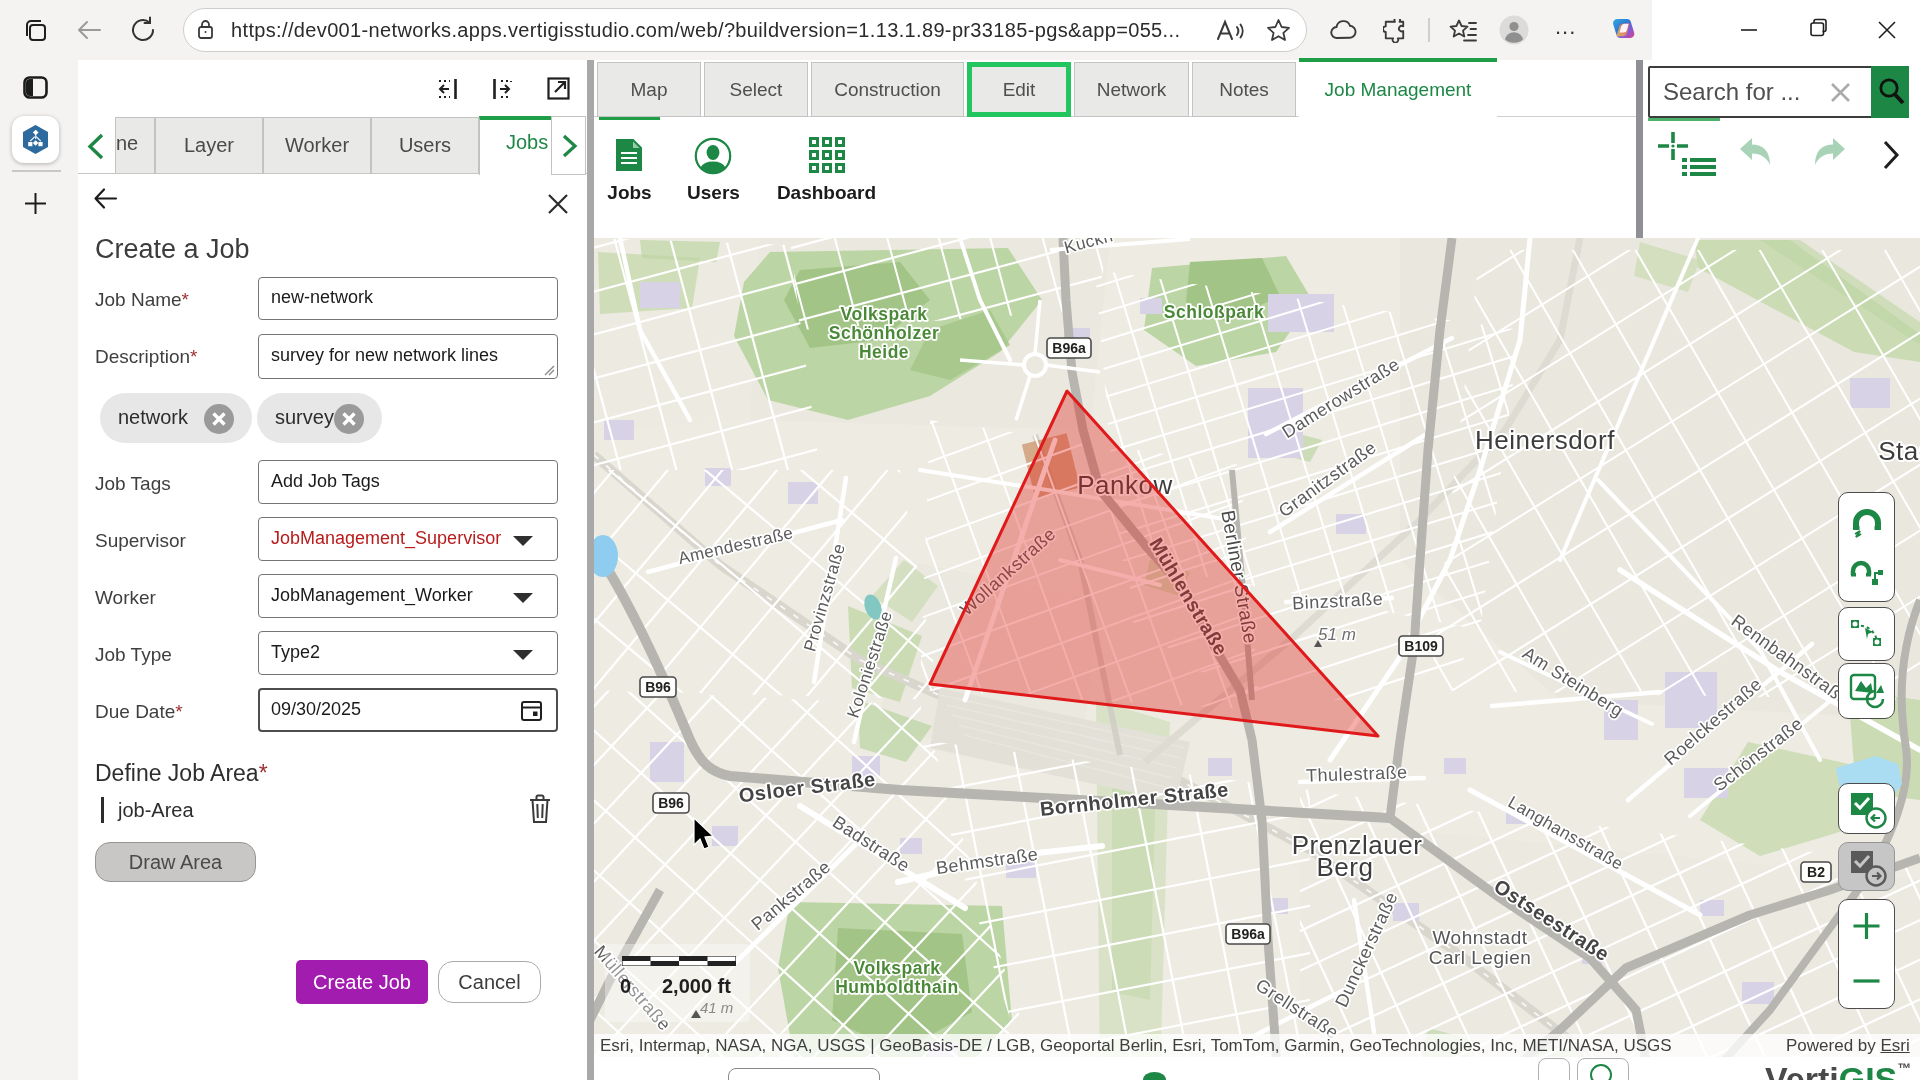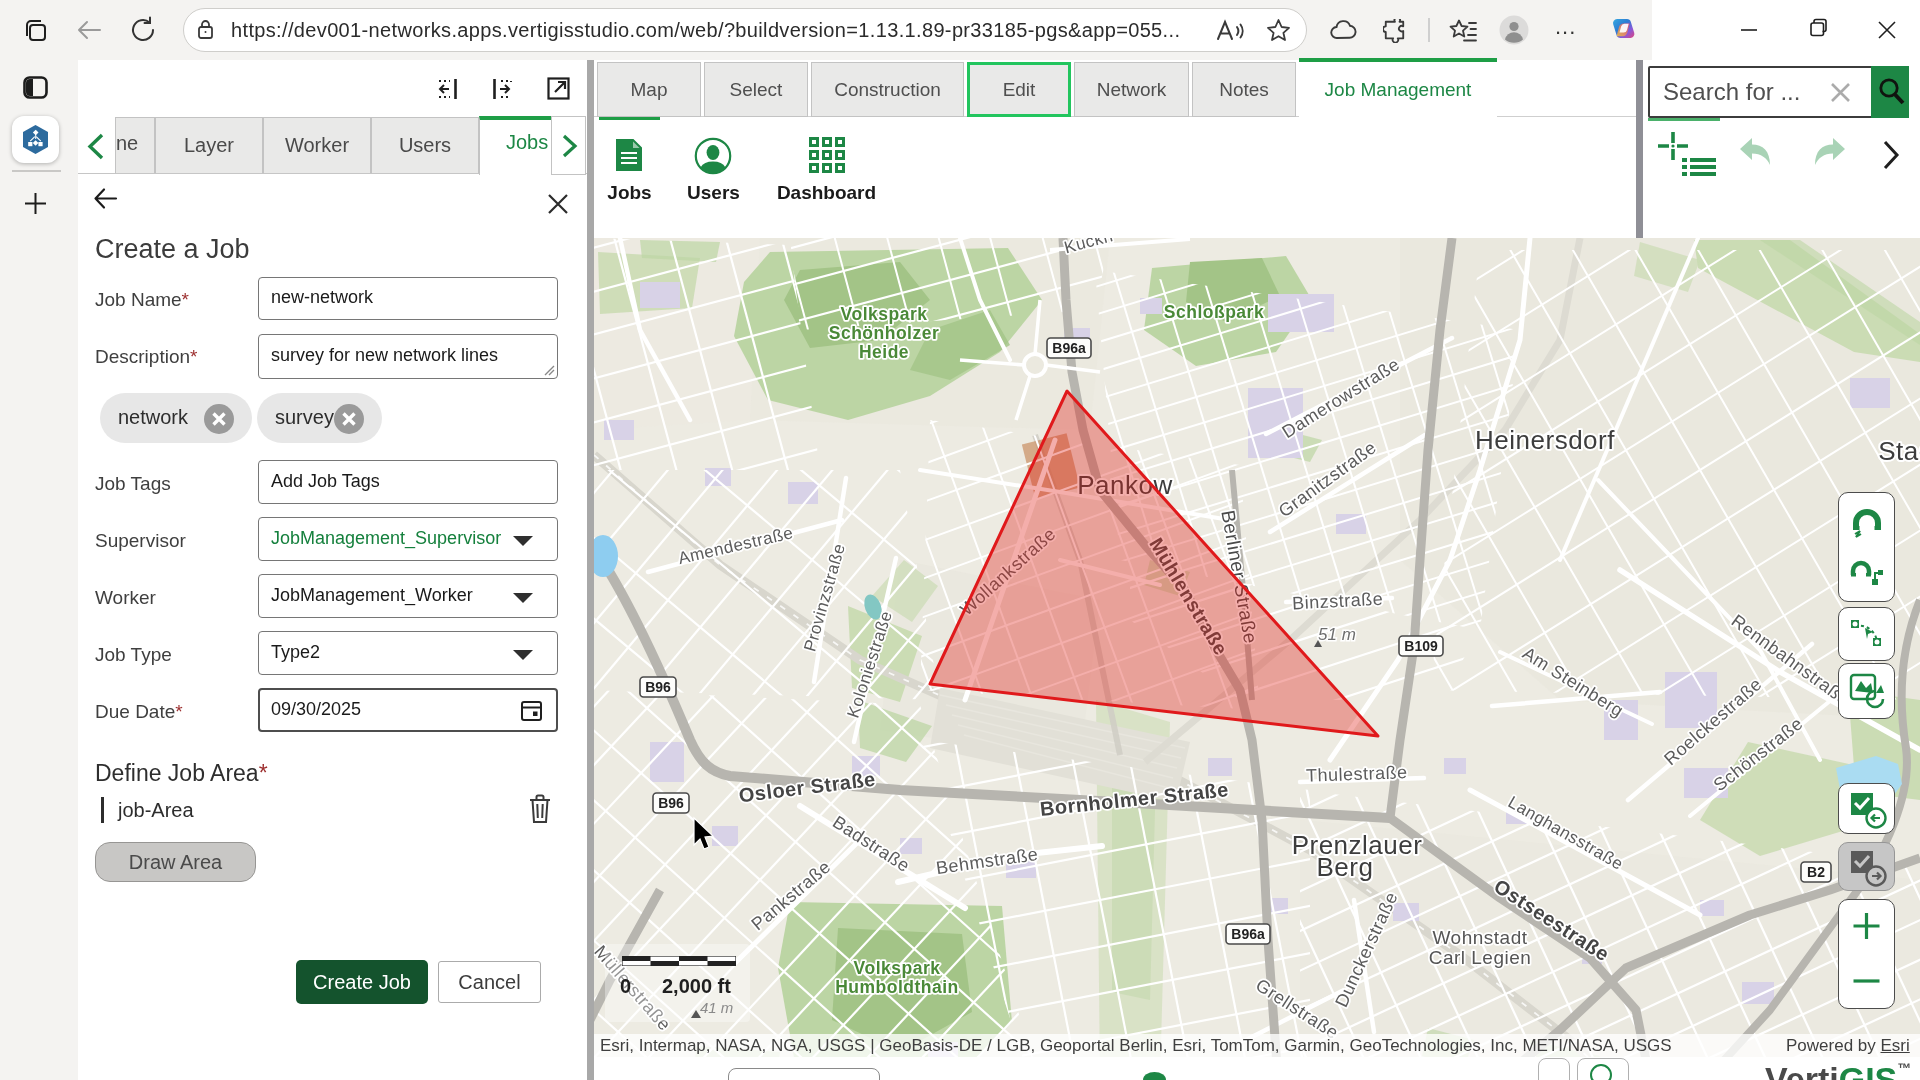--- a/index.html
+++ b/index.html
@@ -187,21 +187,21 @@
 <div class="abs" style="left:275px;top:406px;font-size:20px;color:#2d2d2d">survey</div>
 <svg class="abs" style="left:334px;top:404px" width="30" height="30" viewBox="0 0 30 30">
 <circle cx="15" cy="15" r="15" fill="#9a9a9a"></circle>
     <path d="M9.5 9.5 L20.5 20.5 M20.5 9.5 L9.5 20.5" stroke="#fff" stroke-width="3.4"></path>
   </svg>
 <div class="abs" style="left:95px;top:473px;font-size:19px;color:#3f3f3f">Job Tags</div>
 <div class="abs" style="left:258px;top:460px;width:300px;height:44px;background:#fff;border:1px solid #767676;border-radius:4px"></div>
 <div class="abs" style="left:271px;top:471px;font-size:18px;color:#1a1a1a">Add Job Tags</div>
 <div class="abs" style="left:95px;top:530px;font-size:19px;color:#3f3f3f">Supervisor</div>
 <div class="abs" style="left:258px;top:517px;width:300px;height:44px;background:#fff;border:1px solid #767676;border-radius:4px"></div>
-<div class="abs" style="left:271px;top:528px;font-size:18px;color:#15803d">JobManagement_Supervisor</div>
+<div class="abs" style="left:271px;top:528px;font-size:18px;color:#b91c1c">JobManagement_Supervisor</div>
 <svg class="abs" style="left:511px;top:534px" width="24" height="14" viewBox="0 0 24 14">
     <path d="M2 2 L12 12 L22 2 Z" fill="#2f2f2f"></path>
   </svg>
 <div class="abs" style="left:95px;top:587px;font-size:19px;color:#3f3f3f">Worker</div>
 <div class="abs" style="left:258px;top:574px;width:300px;height:44px;background:#fff;border:1px solid #767676;border-radius:4px"></div>
 <div class="abs" style="left:271px;top:585px;font-size:18px;color:#1a1a1a">JobManagement_Worker</div>
 <svg class="abs" style="left:511px;top:591px" width="24" height="14" viewBox="0 0 24 14">
     <path d="M2 2 L12 12 L22 2 Z" fill="#2f2f2f"></path>
   </svg>
 <div class="abs" style="left:95px;top:644px;font-size:19px;color:#3f3f3f">Job Type</div>
@@ -224,29 +224,29 @@
 <div class="abs" style="left:101px;top:797px;width:3px;height:26px;background:#2d2d2d"></div>
 <div class="abs" style="left:118px;top:799px;font-size:20px;color:#2d2d2d">job-Area</div>
 <svg class="abs" style="left:528px;top:793px" width="24" height="32" viewBox="0 0 24 32">
 <g fill="none" stroke="#3a3a3a" stroke-width="2">
 <path d="M2 7 H22 M8.5 7 V4 a1.5 1.5 0 0 1 1.5 -1.5 h4 A1.5 1.5 0 0 1 15.5 4 V7"></path>
 <path d="M4.5 7 L6 29 H18 L19.5 7"></path>
 <path d="M9.3 11 L9.8 25 M14.7 11 L14.2 25"></path>
     </g>
   </svg>
 <div class="abs" style="left:95px;top:842px;width:161px;height:40px;background:#c8c7c5;border:1px solid #979694;border-radius:15px;display:flex;align-items:center;justify-content:center;font-size:20px;color:#4a4a4a">Draw Area</div>
-<div class="abs" style="left:296px;top:960px;width:132px;height:44px;background:#14532d;border-radius:5px;display:flex;align-items:center;justify-content:center;font-size:20px;color:#fff">Create Job</div>
-<div class="abs" style="left:438px;top:961px;width:103px;height:42px;background:#fff;border:1px solid #ababab;border-radius:3px;display:flex;align-items:center;justify-content:center;font-size:20px;color:#3c3c3c">Cancel</div>
+<div class="abs" style="left:296px;top:960px;width:132px;height:44px;background:#a21caf;border-radius:5px;display:flex;align-items:center;justify-content:center;font-size:20px;color:#fff">Create Job</div>
+<div class="abs" style="left:438px;top:961px;width:103px;height:42px;background:#fff;border:1px solid #ababab;border-radius:15px;display:flex;align-items:center;justify-content:center;font-size:20px;color:#3c3c3c">Cancel</div>
 <div class="abs" style="left:587px;top:60px;width:7px;height:1020px;background:#a8a8a8"></div>
 <div class="abs" style="left:594px;top:60px;width:1042px;height:178px;background:#fff"></div>
 <div class="abs" style="left:594px;top:116px;width:1042px;height:1px;background:#cfcfcf"></div>
 <div class="abs" style="left:597px;top:62px;width:104px;height:55px;background:#e9e9e8;border:1px solid #c3c3c3;display:flex;align-items:center;justify-content:center;font-size:19px;color:#4f4f4f">Map</div>
 <div class="abs" style="left:704px;top:62px;width:104px;height:55px;background:#e9e9e8;border:1px solid #c3c3c3;display:flex;align-items:center;justify-content:center;font-size:19px;color:#4f4f4f">Select</div>
 <div class="abs" style="left:811px;top:62px;width:153px;height:55px;background:#e9e9e8;border:1px solid #c3c3c3;display:flex;align-items:center;justify-content:center;font-size:19px;color:#4f4f4f">Construction</div>
-<div class="abs" style="left:967px;top:62px;width:104px;height:55px;background:#e9e9e8;border:3px solid #22c55e;display:flex;align-items:center;justify-content:center;font-size:19px;color:#4f4f4f">Edit</div>
+<div class="abs" style="left:967px;top:62px;width:104px;height:55px;background:#e9e9e8;border:5px solid #22c55e;display:flex;align-items:center;justify-content:center;font-size:19px;color:#4f4f4f">Edit</div>
 <div class="abs" style="left:1074px;top:62px;width:115px;height:55px;background:#e9e9e8;border:1px solid #c3c3c3;display:flex;align-items:center;justify-content:center;font-size:19px;color:#4f4f4f">Network</div>
 <div class="abs" style="left:1192px;top:62px;width:104px;height:55px;background:#e9e9e8;border:1px solid #c3c3c3;display:flex;align-items:center;justify-content:center;font-size:19px;color:#4f4f4f">Notes</div>
 <div class="abs" style="left:1299px;top:58px;width:198px;height:60px;background:#fff;border-top:4px solid #1e9e46;display:flex;align-items:center;justify-content:center;font-size:19px;color:#1d8745">Job Management</div>
 <div class="abs" style="left:599px;top:117px;width:61px;height:3px;background:#1e9e46"></div>
 <svg class="abs" style="left:615px;top:138px" width="28" height="34" viewBox="0 0 28 34">
 <path d="M2 2 H18 L26 10 V32 H2 Z" fill="#1d8745"></path>
 <path d="M18 2 L18 10 H26 Z" fill="#fff" opacity=".55"></path>
 <path d="M2 2 H18 L26 10 V32 H2 Z" fill="none" stroke="#1d8745" stroke-width="2"></path>
 <g stroke="#fff" stroke-width="2.2">
       <path d="M6 15 H22 M6 20 H22 M6 25 H22"></path>

